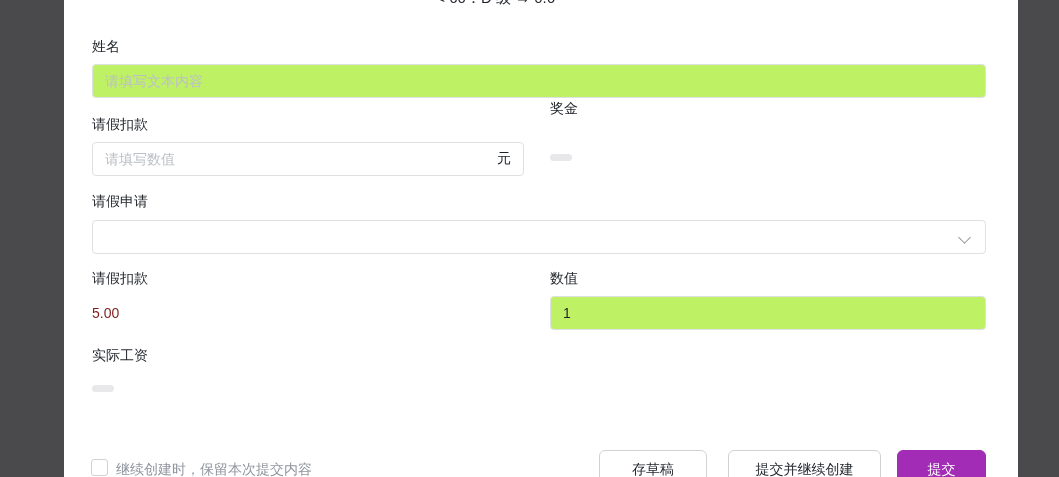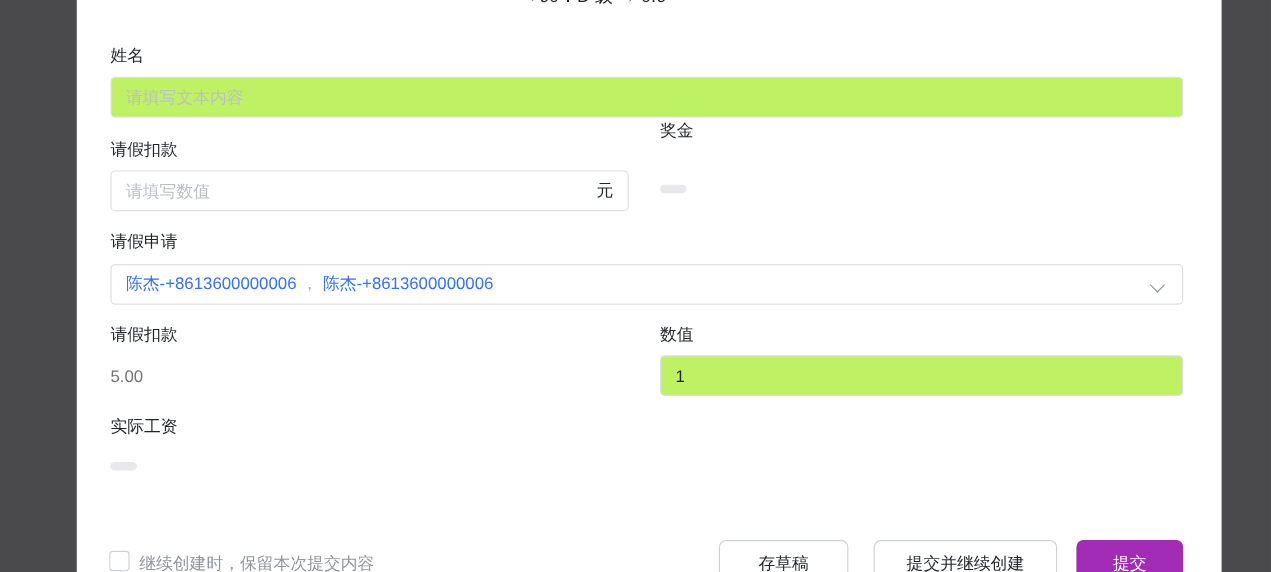--- a/index.html
+++ b/index.html
@@ -80,21 +80,21 @@
   .chevron {
     position: absolute; right: 16px; top: 12px;
     width: 9px; height: 9px;
     border-right: 1.6px solid #8f959e;
     border-bottom: 1.6px solid #8f959e;
     transform: rotate(45deg);
   }
 
   .static-value {
     position: absolute;
-    font-size: 14px; color: #737373; line-height: 16px;
+    font-size: 14px; color: #7f1d1d; line-height: 16px;
   }
 
   .empty-dash {
     position: absolute;
     width: 22px; height: 7px; border-radius: 3.5px;
     background: #e8e8ea;
   }
 
   
   .checkbox {
@@ -144,23 +144,20 @@
     <div class="input-wrap" style="left:28px; top:142px; width:432px;">
       <input placeholder="请填写数值" style="">
       <span class="input-suffix">元</span>
     </div>
 
     <div class="field-label" style="left:486px; top:100px;">奖金</div>
     <div class="empty-dash" style="left:486px; top:154px;"></div>
 
     <div class="field-label" style="left:28px; top:193px;">请假申请</div>
     <div class="select-box" style="left:28px; top:220px; width:894px;">
-      <span class="select-value">
-        <span class="link-text">陈杰-+8613600000006</span><span class="link-sep">，</span><span class="link-text">陈杰-+8613600000006</span>
-      </span>
       <span class="chevron"></span>
     </div>
 
     <div class="field-label" style="left:28px; top:270px;">请假扣款</div>
     <div class="static-value" style="left:28px; top:305px;">5.00</div>
 
     <div class="field-label" style="left:486px; top:270px;">数值</div>
     <input class="text-input" style="left: 486px; top: 296px; width: 436px;" value="1">
 
     <div class="field-label" style="left:28px; top:347px;">实际工资</div>

